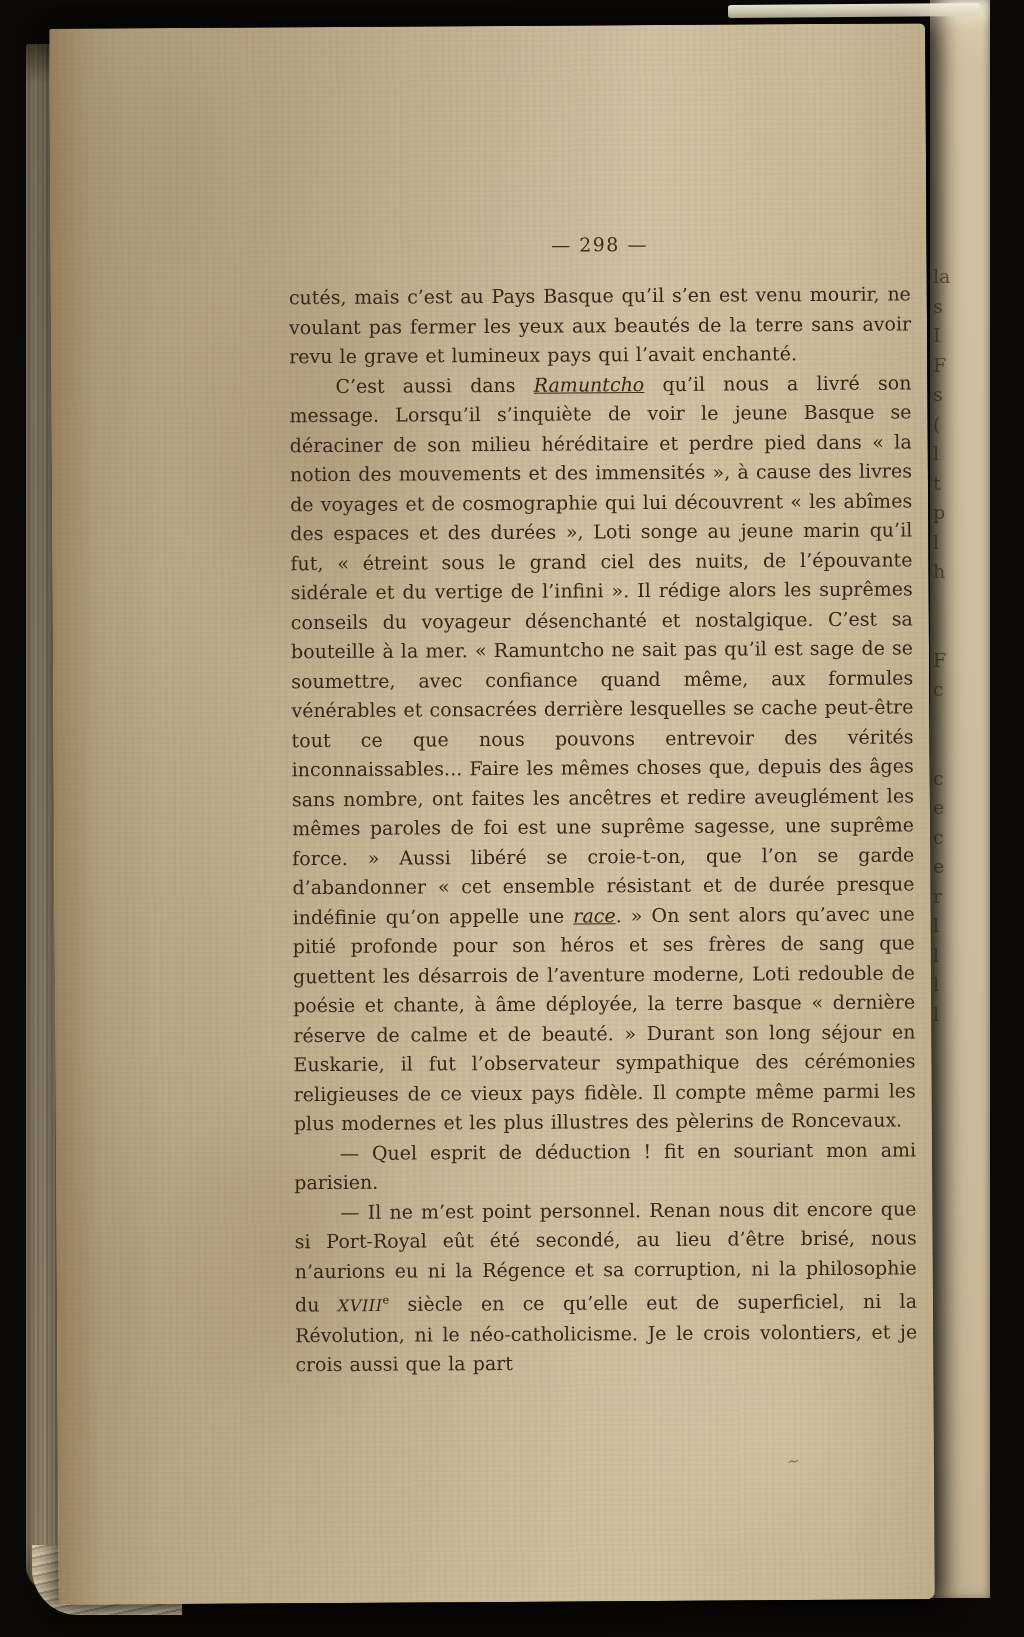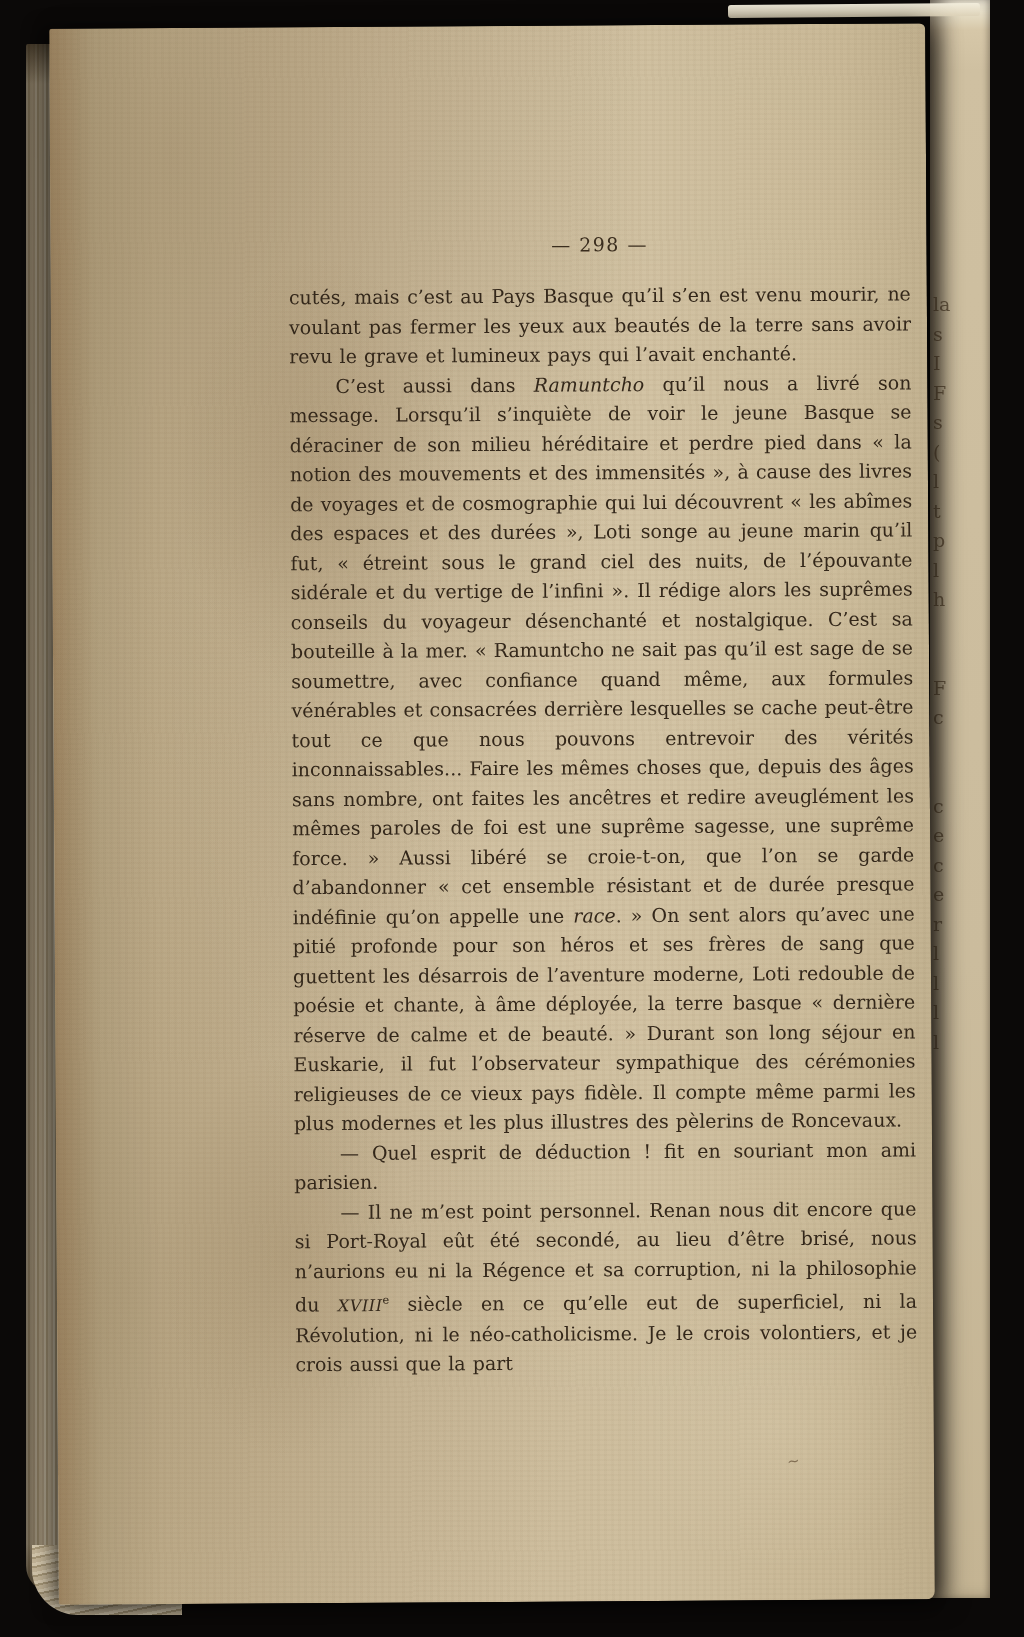--- a/index.html
+++ b/index.html
@@ -24,21 +24,21 @@
     border-radius: 0 0 0 46px;
     opacity:.9;
   }
   
   .next-page {
     position:absolute; right:34px; top:0; width:60px; height:1598px;
     background: linear-gradient(180deg, #f2ecdb 0, #e7dfc8 12px, #d6c7a8 30px, #cfc0a1 70px, #cbbc9d 60%, #c4b493 100%);
     box-shadow: inset 18px 0 20px -8px rgba(22,14,6,.6), inset -4px 0 6px -2px rgba(22,14,6,.35);
     overflow:hidden;
   }
-  .next-letters { position:absolute; left:3px; top:262px; font-size:19px; line-height:29.5px; color:#50402c; opacity:.8;margin-top:28px; }
+  .next-letters { position:absolute; left:3px; top:262px; font-size:19px; line-height:29.5px; color:#50402c; opacity:.8; }
   .np-letter { display:block; height:29.5px; overflow:hidden; }
   .top-edge {
     position:absolute; top:4px; right:44px; width:252px; height:13px;
     background: linear-gradient(180deg, #f3eedd, #ddd2b8);
     transform: rotate(-0.5deg); border-radius:3px; opacity:.95;
   }
   
   .main-page {
     position:absolute; left:54px; top:26px; width:876px; height:1576px;
     transform: rotate(-0.35deg);
@@ -65,21 +65,21 @@
     position:absolute; left:238px; top:208px; width:622px;
     text-align:center; font-size:19px; letter-spacing:1.5px; color:#3a2d1e;
   }
   .text-col {
     position:absolute; left:238px; top:256px; width:622px;
     text-align:justify; font-size:19px; line-height:29.5px;
     color:#33271a; word-spacing:1px;
   }
   .para { margin:0; }
   .para.indent { text-indent:46px; }
-  .seg-italic { font-style:italic; }
+  .seg-italic { font-style:italic;text-decoration:underline; }
   .seg-caps { font-size:.85em; letter-spacing:.5px;font-style:italic; }
   .seg-sup { vertical-align:super; font-size:.6em; }
   .stray-mark {
     position:absolute; right:134px; top:1428px; color:#6e5a41; font-size:15px;
     transform:rotate(-8deg); opacity:.8;
   }
 </style>
 </head>
 <body>
 

